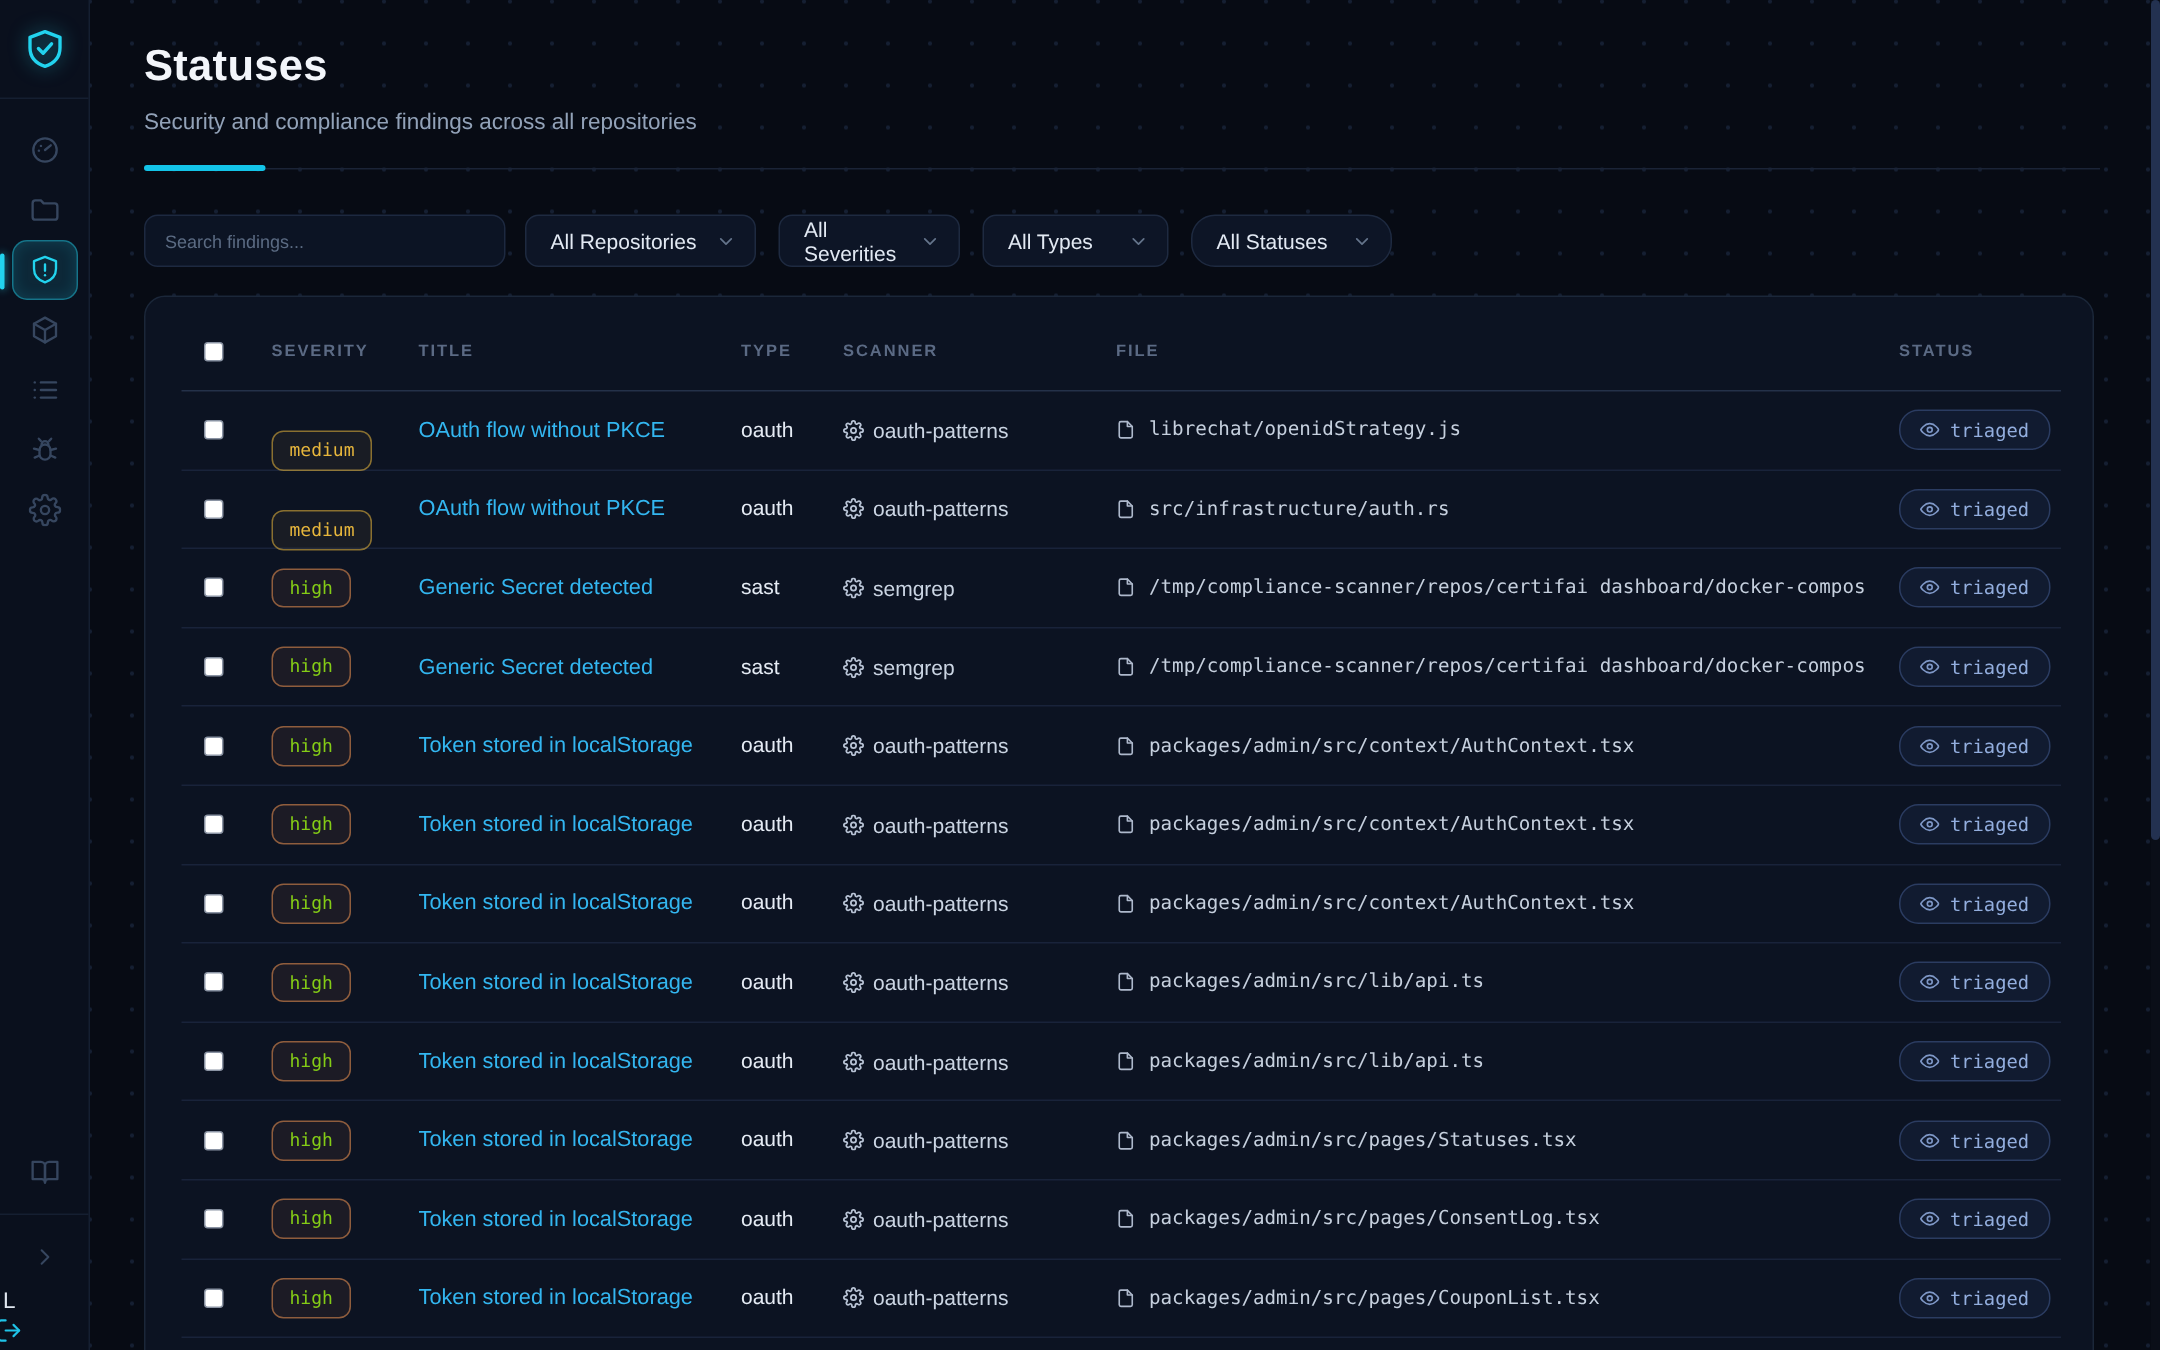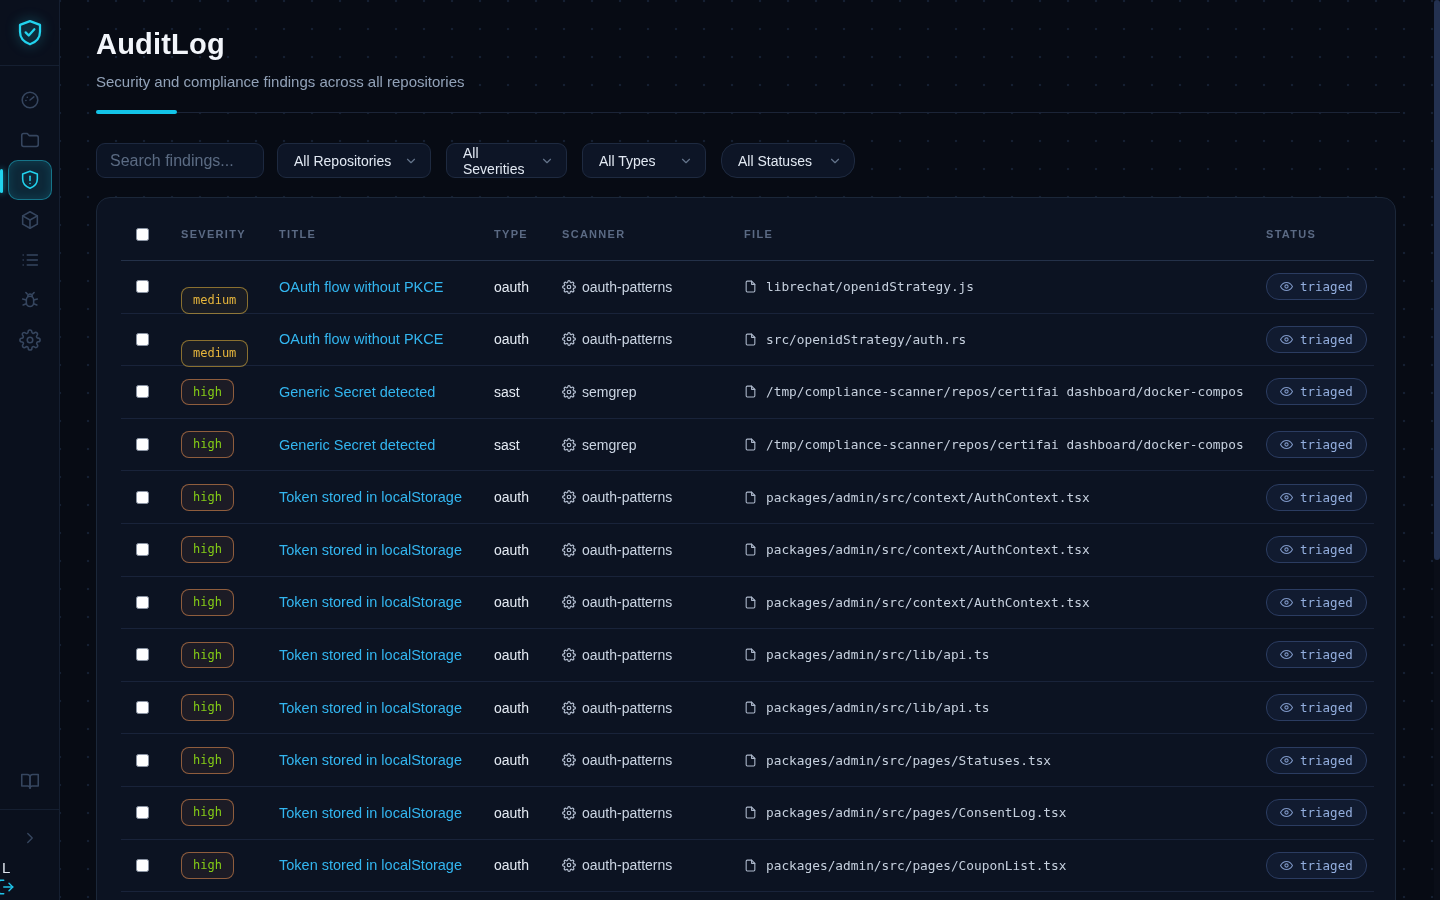--- a/index.html
+++ b/index.html
@@ -59,22 +59,22 @@
     padding: 28px 40px 0 36px;
   }
   .page-title { font-size: 29px; font-weight: 800; color: #f2f5fa; letter-spacing: .2px; }
   .page-subtitle { margin-top: 12px; font-size: 15px; color: #92a2b8; }
   .header-rule { position: relative; margin-top: 21px; height: 3px; }
   .header-rule .line { position: absolute; top: 1px; left: 0; right: 0; height: 1px; background: #1b2437; }
   .header-rule .accent { position: absolute; top: -1px; left: 0; width: 81px; height: 4px; background: #13c4e8; border-radius: 2px; }
   
   .filters { margin-top: 29px; display: flex; align-items: center; }
   .search-box {
-    width: 168px; height: 35px; background: #0c1424; border: 1px solid #1d2940;
-    border-radius: 9px; color: #dfe7f2; font-size: 16px; padding: 0 13px;
+    width: 241px; height: 35px; background: #0c1424; border: 1px solid #1d2940;
+    border-radius: 9px; color: #dfe7f2; font-size: 12px; padding: 0 13px;
     font-family: "Liberation Sans", "DejaVu Sans", sans-serif;
     outline: none; margin-right: 13px;
   }
   .search-box::placeholder { color: #5b6b83; }
   .dropdown {
     height: 35px; background: #0d1526; border: 1px solid #1e2a40; border-radius: 9px;
     display: flex; align-items: center; justify-content: space-between;
     padding: 0 12px 0 16px; font-size: 14px; color: #e2e9f3; cursor: pointer;
     margin-right: 15px;
   }
@@ -259,21 +259,21 @@
   <span class="logout">
     <svg width="20" height="18" viewBox="0 0 24 24" fill="none" stroke="currentColor" stroke-width="1.9" stroke-linecap="round" stroke-linejoin="round">
       <path d="M9 21H5a2 2 0 0 1-2-2V5a2 2 0 0 1 2-2h4"></path>
       <polyline points="16 17 21 12 16 7"></polyline>
       <line x1="21" y1="12" x2="9" y2="12"></line>
     </svg>
   </span>
 </div>
 
 <div class="main">
-  <h1 class="page-title">AuditLog</h1>
+  <h1 class="page-title">Statuses</h1>
   <div class="page-subtitle">Security and compliance findings across all repositories</div>
   <div class="header-rule">
     <div class="line"></div>
     <div class="accent"></div>
   </div>
 
   <div class="filters">
     <input class="search-box" type="text" placeholder="Search findings..." style="">
     <div class="dropdown dd-repos">
       <span>All Repositories</span>
@@ -377,21 +377,21 @@
       </span>
       <span class="scan-text">oauth-patterns</span>
     </div>
     <div class="c-file">
       <span class="file-icon">
         <svg width="13" height="15" viewBox="0 0 24 24" fill="none" stroke="currentColor" stroke-width="2" stroke-linecap="round" stroke-linejoin="round">
           <path d="M14 2H6a2 2 0 0 0-2 2v16a2 2 0 0 0 2 2h12a2 2 0 0 0 2-2V8z"></path>
           <polyline points="14 2 14 8 20 8"></polyline>
         </svg>
       </span>
-      <span class="file-text">src/openidStrategy/auth.rs</span>
+      <span class="file-text">src/infrastructure/auth.rs</span>
     </div>
     <div class="c-status">
       <button class="status-btn">
         <span class="eye">
           <svg width="13" height="13" viewBox="0 0 24 24" fill="none" stroke="currentColor" stroke-width="2" stroke-linecap="round" stroke-linejoin="round">
             <path d="M1 12s4-7.5 11-7.5S23 12 23 12s-4 7.5-11 7.5S1 12 1 12z"></path>
             <circle cx="12" cy="12" r="3"></circle>
           </svg>
         </span>
         <span>triaged</span>

